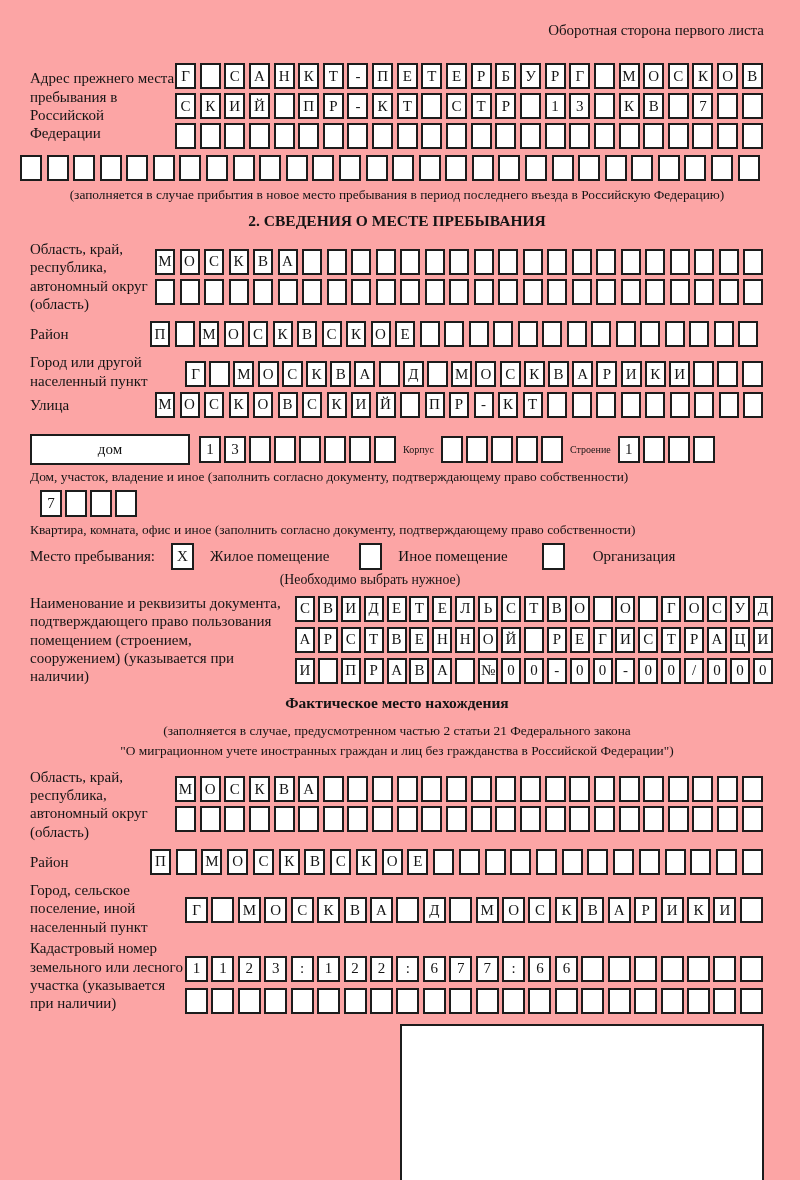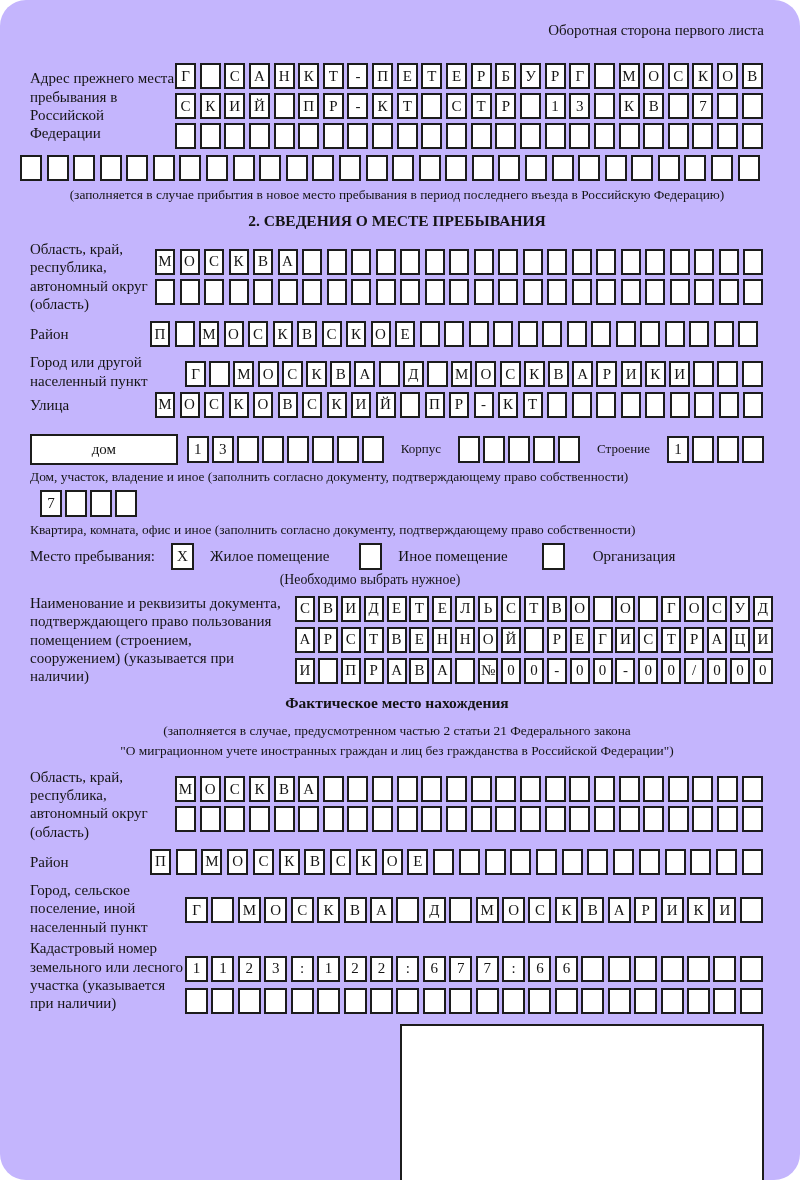--- a/index.html
+++ b/index.html
@@ -1,19 +1,19 @@
 <!DOCTYPE html>
 <html><head>
 <meta charset="utf-8">
 <style>
   html,body{margin:0;padding:0;background:#fff;}
   .page{
     position:relative;width:800px;height:1180px;box-sizing:border-box;
-    padding:16px 36px 0 30px;background:#c4b5fd;color:#141414;
-    font-family:"Liberation Serif","DejaVu Serif",serif;font-size:15px;overflow:hidden;border-radius:26px;
+    padding:16px 36px 0 30px;background:#fca5a5;color:#141414;
+    font-family:"Liberation Serif","DejaVu Serif",serif;font-size:15px;overflow:hidden;
   }
   .hdr{text-align:right;font-size:15px;margin:6px 0 24px 0;}
   .field{display:flex;align-items:center;margin-bottom:6px;}
   .flabel{flex:0 0 auto;font-size:15px;line-height:1.22;}
   .rowscol{display:flex;flex-direction:column;gap:4px;}
   .boxrow{display:flex;justify-content:space-between;}
   .cbox{
     box-sizing:border-box;flex:0 0 auto;width:21px;height:26px;
     border:2px solid #1c1c1c;display:flex;align-items:center;justify-content:center;
     font-size:15px;line-height:1;background:#fff;
@@ -28,21 +28,21 @@
   .r22{width:578px}.r22 .cbox{width:23px}
   .note{font-size:13.4px;text-align:center;margin:5px 0 8px 0;line-height:1.35;}
   .h-bold{font-weight:bold;font-size:15.5px;text-align:center;margin:6px 0 10px 0;font-family:Liberation Serif, serif;}
   .wbox{
     box-sizing:border-box;border:2px solid #1c1c1c;height:31px;
     display:flex;align-items:center;justify-content:center;font-size:15px;background:#fff;
   }
   .inline-row{display:flex;align-items:center;margin:16px 0 2px 0;}
   .cells-inline{display:flex;gap:3px;}
   .cells-inline .cbox{width:22px;height:27px;}
-  .lbl-inline{font-size:13px;padding:0 17px;white-space:nowrap;}
+  .lbl-inline{font-size:10px;padding:0 7px;white-space:nowrap;}
   .chk{
     box-sizing:border-box;width:23px;height:27px;border:2px solid #1c1c1c;
     display:flex;align-items:center;justify-content:center;font-size:15px;background:#fff;flex:0 0 auto;
   }
   .stay-row{display:flex;align-items:center;gap:16px;margin:0 0 2px 0;font-size:15px;}
   .center-sub{font-size:13.8px;text-align:center;margin:1px 0 6px 0;}
   .stamp{
     box-sizing:border-box;margin:10px 0 0 370px;width:364px;height:176px;border:2px solid #1c1c1c;background:#fff;
   }
   .mb0{margin-bottom:2px}

